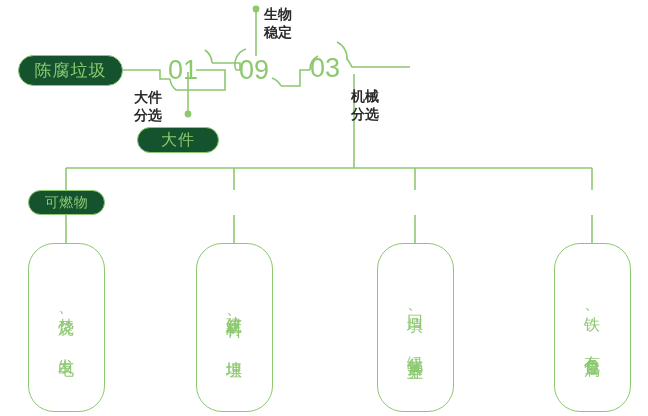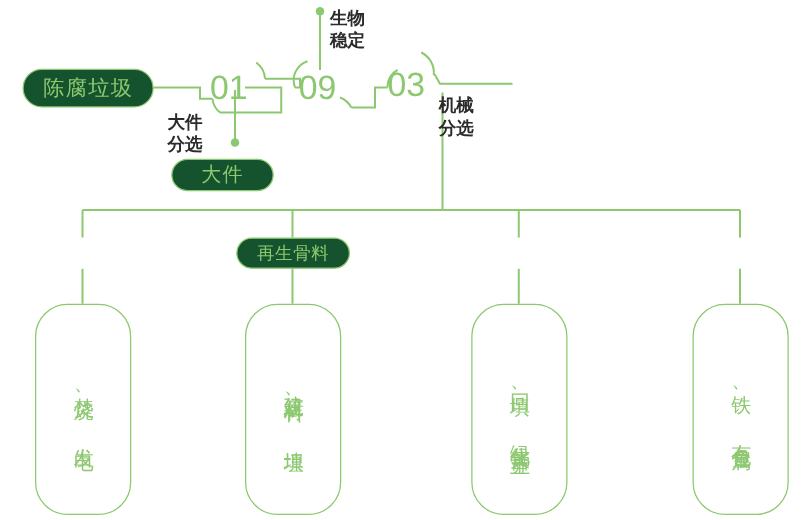--- a/index.html
+++ b/index.html
@@ -93,21 +93,21 @@
   .anno {
     position: absolute;
     color: #2b2b2b;
     font-size: 14px;
     line-height: 1.25;
     white-space: pre-line;
     font-weight: 700;
   }
   .anno-bio  { left: 264px; top: 6px;  }
   .anno-bulky{ left: 134px; top: 89px; }
-  .anno-mech { left: 351px; top: 76px; }
+  .anno-mech { left: 351px; top: 88px; }
 </style>
 </head>
 <body>
 
 <div id="stage">
 
   <svg id="wires" viewBox="0 0 648 416">
     <g fill="none" stroke="#8cc870" stroke-width="1.6" stroke-linecap="butt">
 
       <path d="M123,70 L160,70 L160,79 L170,79"></path>
@@ -166,22 +166,22 @@
 稳定</div>
   <div class="anno anno-bulky">大件
 分选</div>
   <div class="anno anno-mech">机械
 分选</div>
 
   <div class="pill pill-bulky">
     <span>大件</span>
   </div>
 
-  <div class="pill pill-cat" style="left:189px; top:190px; width:91px;">
-    <span>再生骨料</span>
+  <div class="pill pill-cat" style="left:28px; top:190px; width:77px;">
+    <span>可燃物</span>
   </div>
 
   <div class="vbox" style="left:28px; top:243px; width:77px; height:169px;">
     <span class="vtext">焚烧、 发电</span>
   </div>
   <div class="vbox" style="left:196px; top:243px; width:77px; height:169px;">
     <span class="vtext">建筑材料、 填埋</span>
   </div>
   <div class="vbox" style="left:377px; top:243px; width:77px; height:169px;">
     <span class="vtext">回填、 绿化营养土</span>

